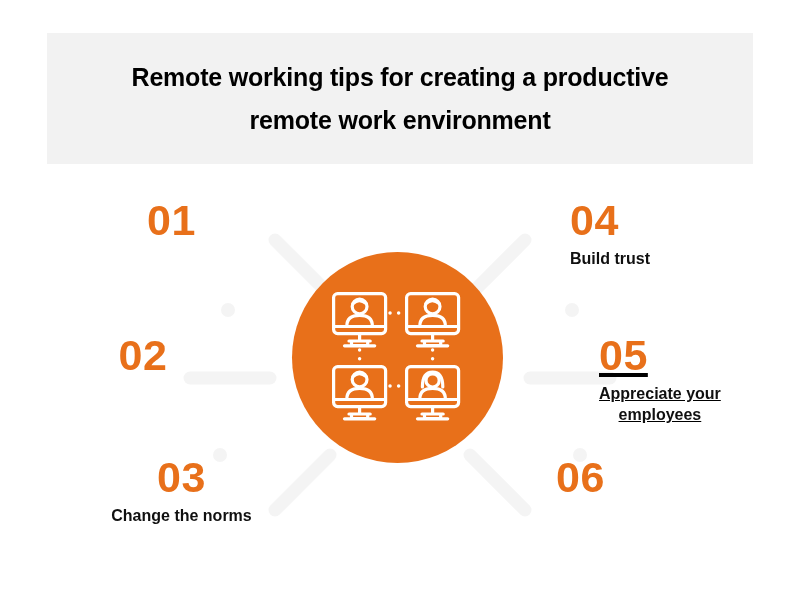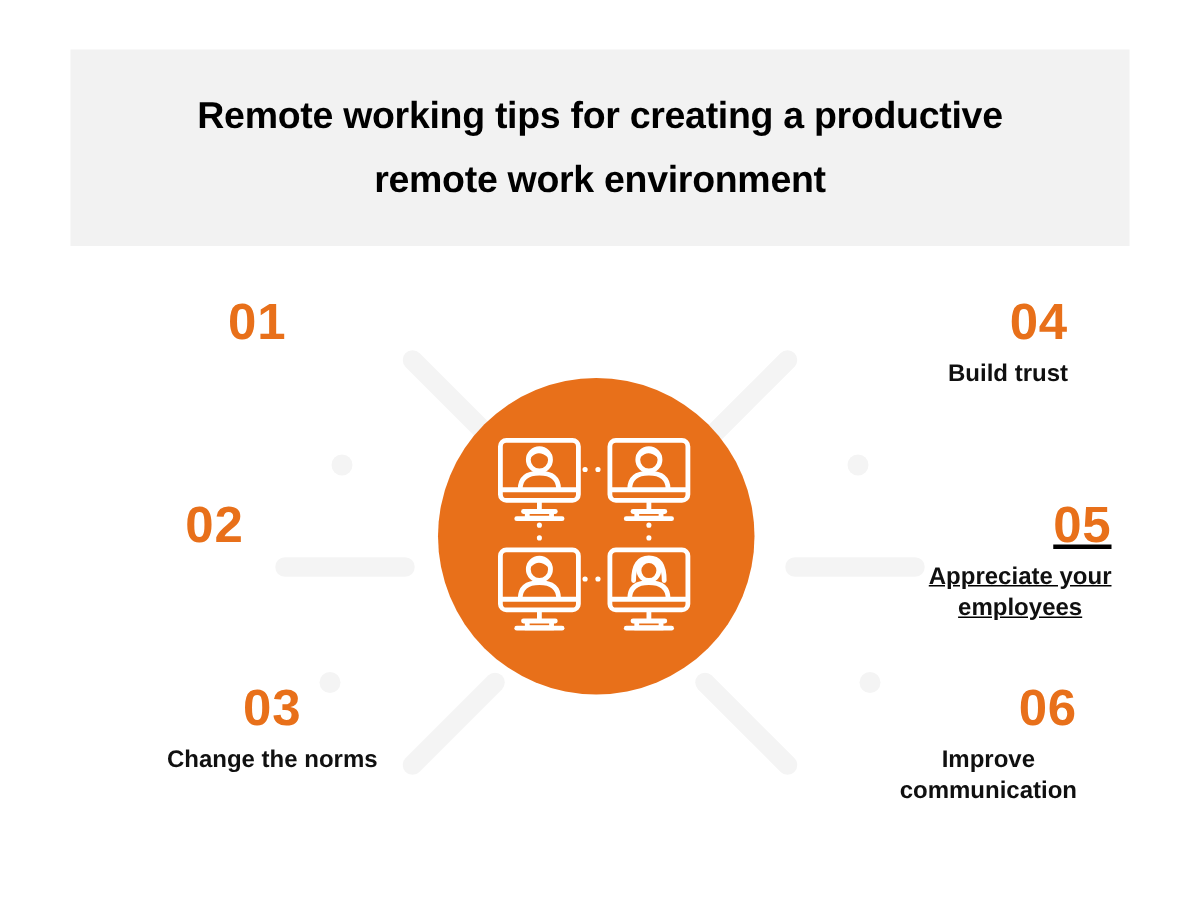--- a/index.html
+++ b/index.html
@@ -81,38 +81,38 @@
     transform: translate(-50%, -50%);
   }
 
   
   .tip {
     position: absolute;
     display: flex;
     flex-direction: column;
   }
   .tip-number {
-    font-size: 34px;
+    font-size: 43px;
     font-weight: bold;
     color: #e8701a;
     line-height: 1.05;
     letter-spacing: 0.5px;
   }
   .tip-label {
     font-size: 16px;
     font-weight: bold;
     color: #101010;
     line-height: 21px;
     margin-top: 5px;
     white-space: pre-line;
   }
 
   
   .tip-left { align-items: center; text-align: center; }
-  .tip-right { align-items: flex-end; text-align: center; }
+  .tip-right { align-items: flex-start; text-align: center; }
 
   #tip-01 { left: 83px;  top: 198px;  width: 177px; }
   #tip-02 { left: 64px;  top: 333px;  width: 158px; }
   #tip-03 { left: 100px;  top: 455px;  width: 163px; }
   #tip-04 { left: 570px; top: 198px;  width: 142px; }
   #tip-05 { left: 599px; top: 333px;  width: 142px; text-decoration: underline; }
   #tip-06 { left: 556px; top: 455px;  width: 162px; }
 </style>
 </head>
 <body>
@@ -217,17 +217,15 @@
   </div>
 
   <div class="tip tip-right" id="tip-05">
     <span class="tip-number">05</span>
     <span class="tip-label">Appreciate your
 employees</span>
   </div>
 
   <div class="tip tip-right" id="tip-06">
     <span class="tip-number">06</span>
-    <span class="tip-label">Improve
-communication</span>
   </div>
 
 </div>
 
 </body></html>

